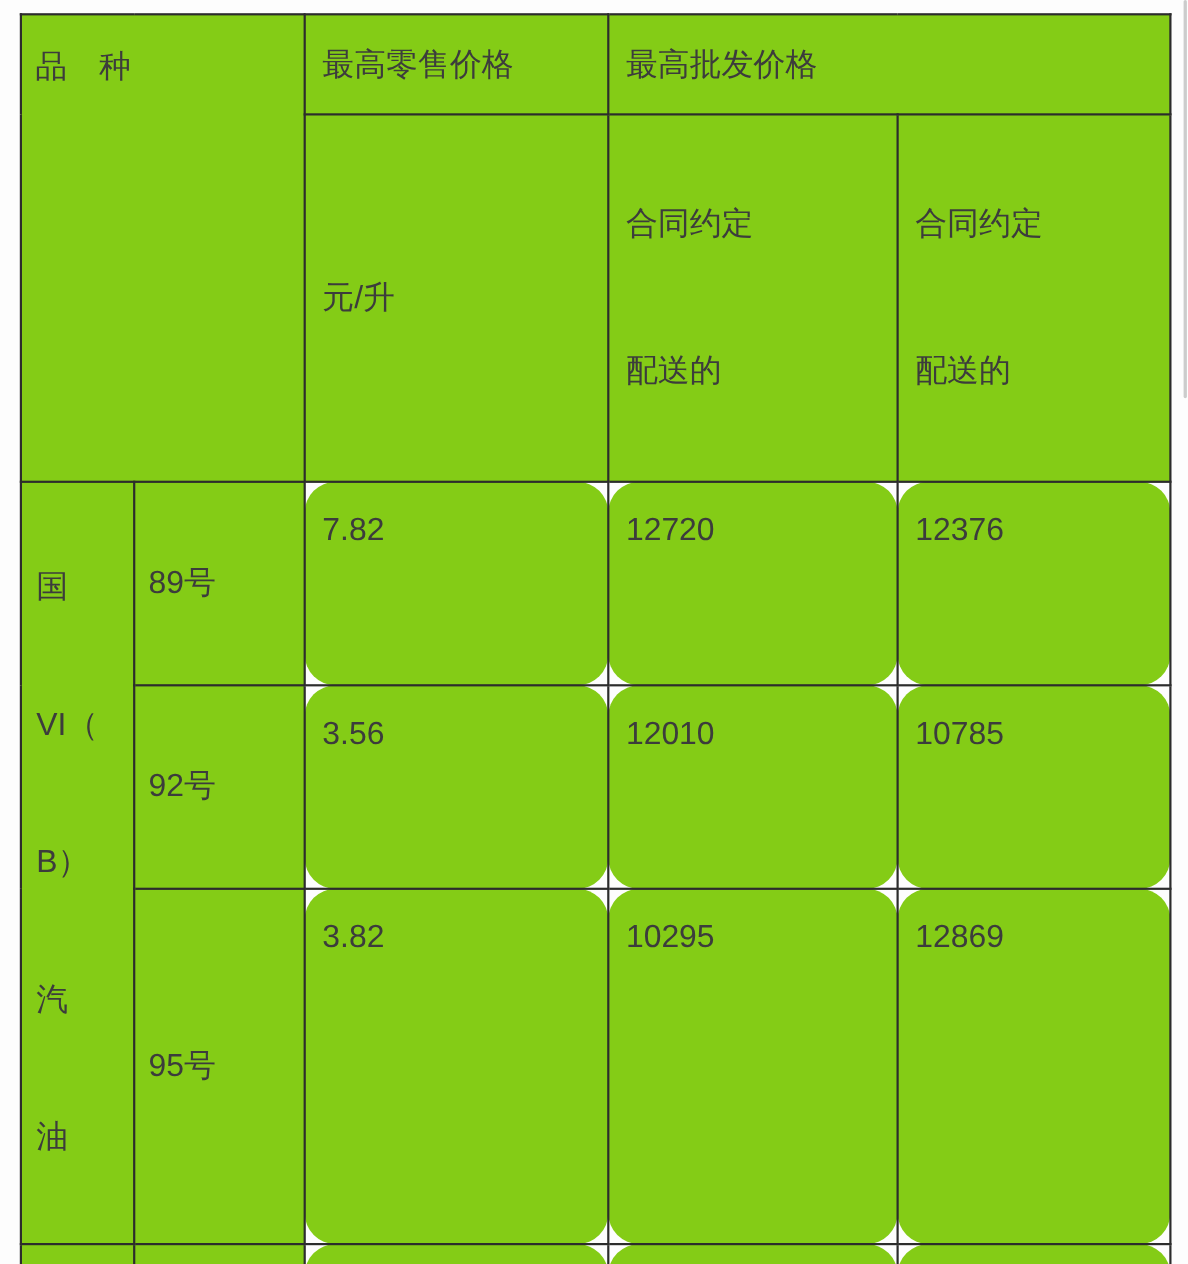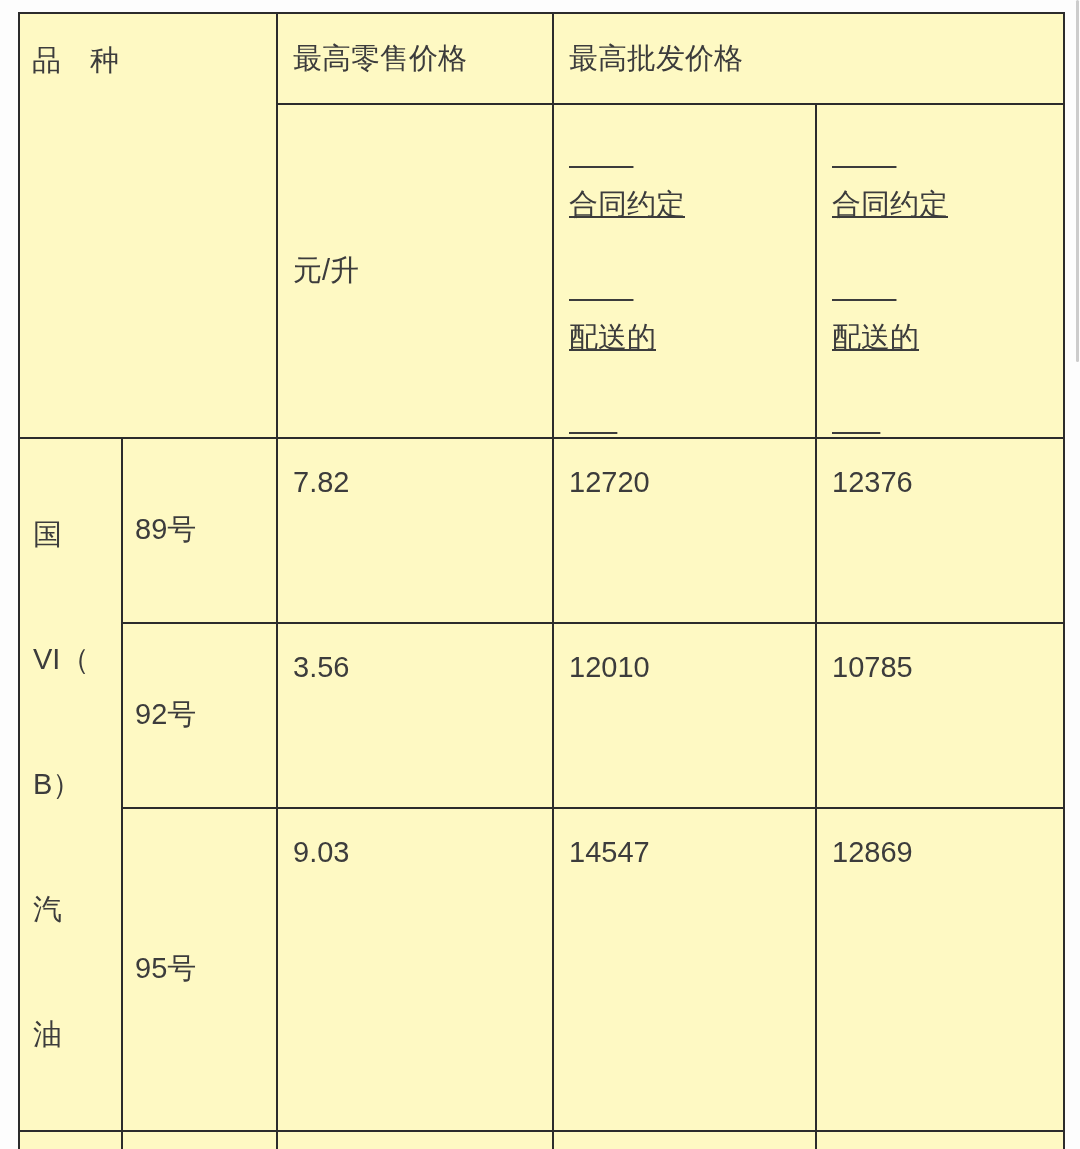--- a/index.html
+++ b/index.html
@@ -26,39 +26,39 @@
     border-collapse: collapse;
     table-layout: fixed;
   }
   .price-table td {
     border: 2px solid #2c2c2c;
     font-size: 29px;
     font-weight: 400;
     text-align: left;
     padding: 0 8px 0 15px;
     box-sizing: border-box;
-    background: #fef9c3;
+    background: #84cc16;
     white-space: pre;
   }
   tr.r-h1 { height: 91px; }
   tr.r-h2 { height: 160px; }
   tr.r-std { height: 88px; }
   tr.r-tall { height: 154px; }
 
   td.corner { vertical-align: top; padding-top: 27px; padding-left: 12px; }
   td.hmid   { vertical-align: middle; }
   td.hunit  { vertical-align: middle; }
-  td.htwo   { vertical-align: middle; text-decoration: underline; }
+  td.htwo   { vertical-align: middle; }
   td.htwo div { line-height: 67px; }
 
   td.grp  { vertical-align: middle; padding-left: 13px; }
   td.grp-a .ln { line-height: 59px; }
 
   td.g { vertical-align: middle; padding-left: 12px; }
-  td.v { vertical-align: top; padding-top: 27px; }
+  td.v { vertical-align: top; padding-top: 27px; border-radius: 28px; }
 
   .scrollbar-thumb {
     position: absolute;
     top: 0;
     right: 1px;
     width: 3px;
     height: 362px;
     background: #cccccc;
     border-radius: 2px;
   }
@@ -112,22 +112,22 @@
 
     <tr class="r-std">
       <td class="g">92号</td>
       <td class="v">3.56</td>
       <td class="v">12010</td>
       <td class="v">10785</td>
     </tr>
 
     <tr class="r-tall">
       <td class="g">95号</td>
-      <td class="v">9.03</td>
-      <td class="v">14547</td>
+      <td class="v">3.82</td>
+      <td class="v">10295</td>
       <td class="v">12869</td>
     </tr>
 
     <tr class="r-std">
       <td class="grp grp-b" rowspan="6">
         
         
         
         
         

